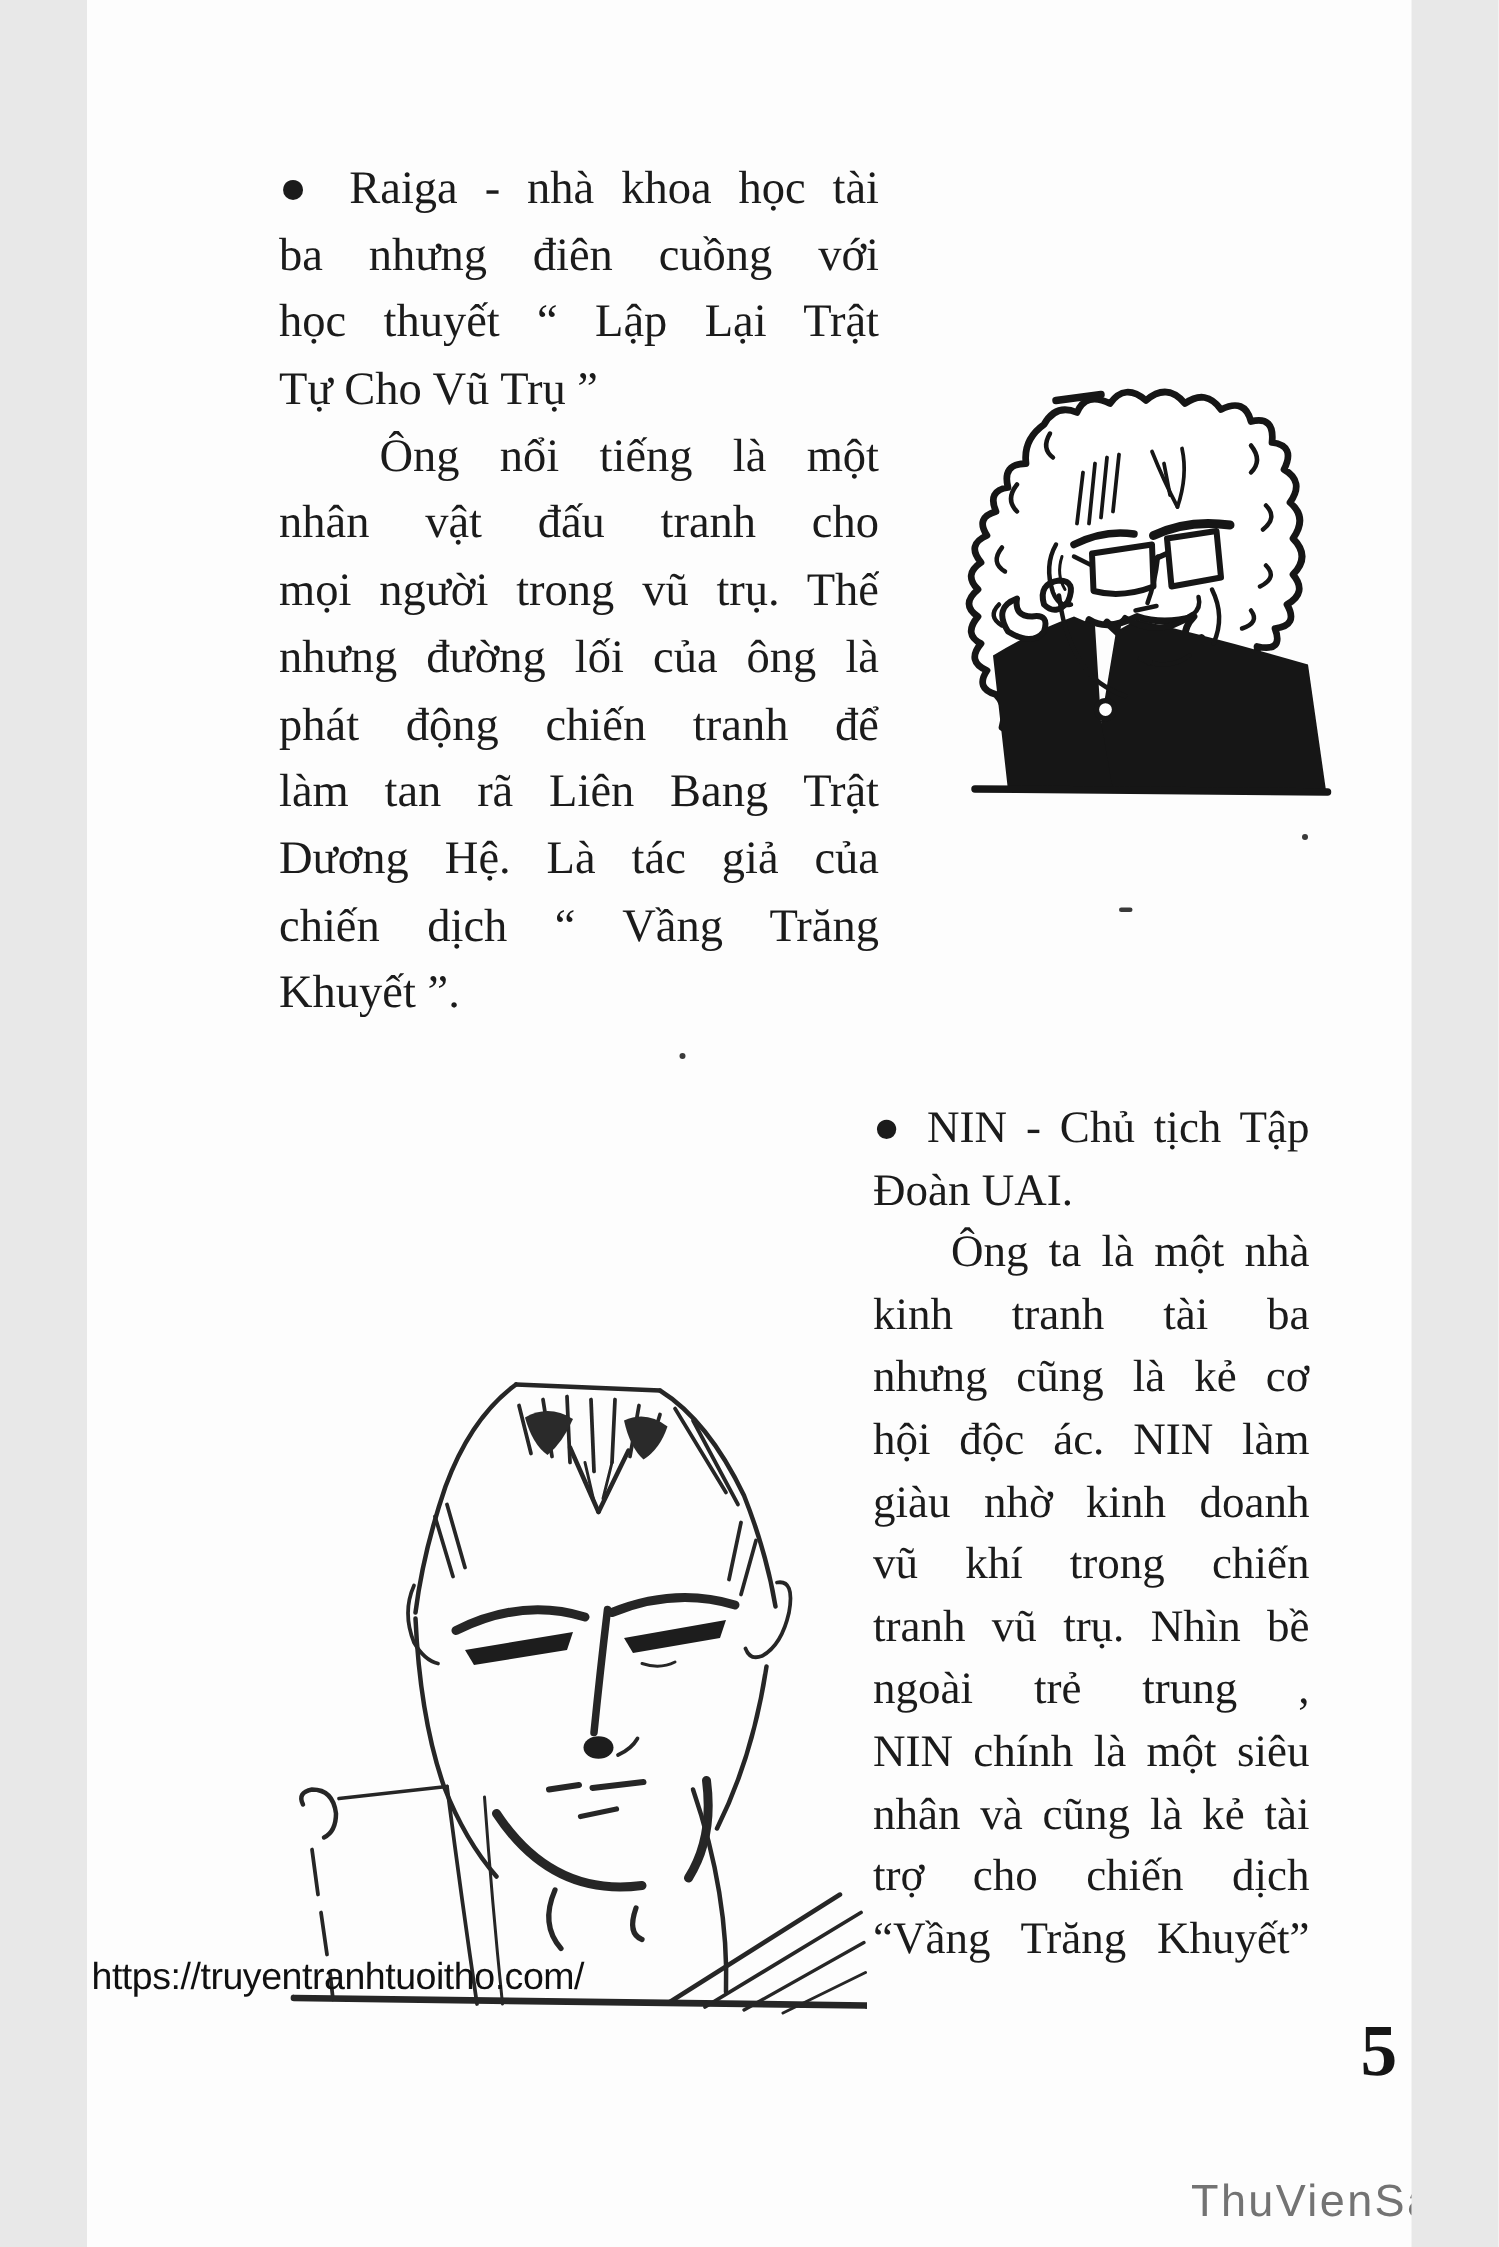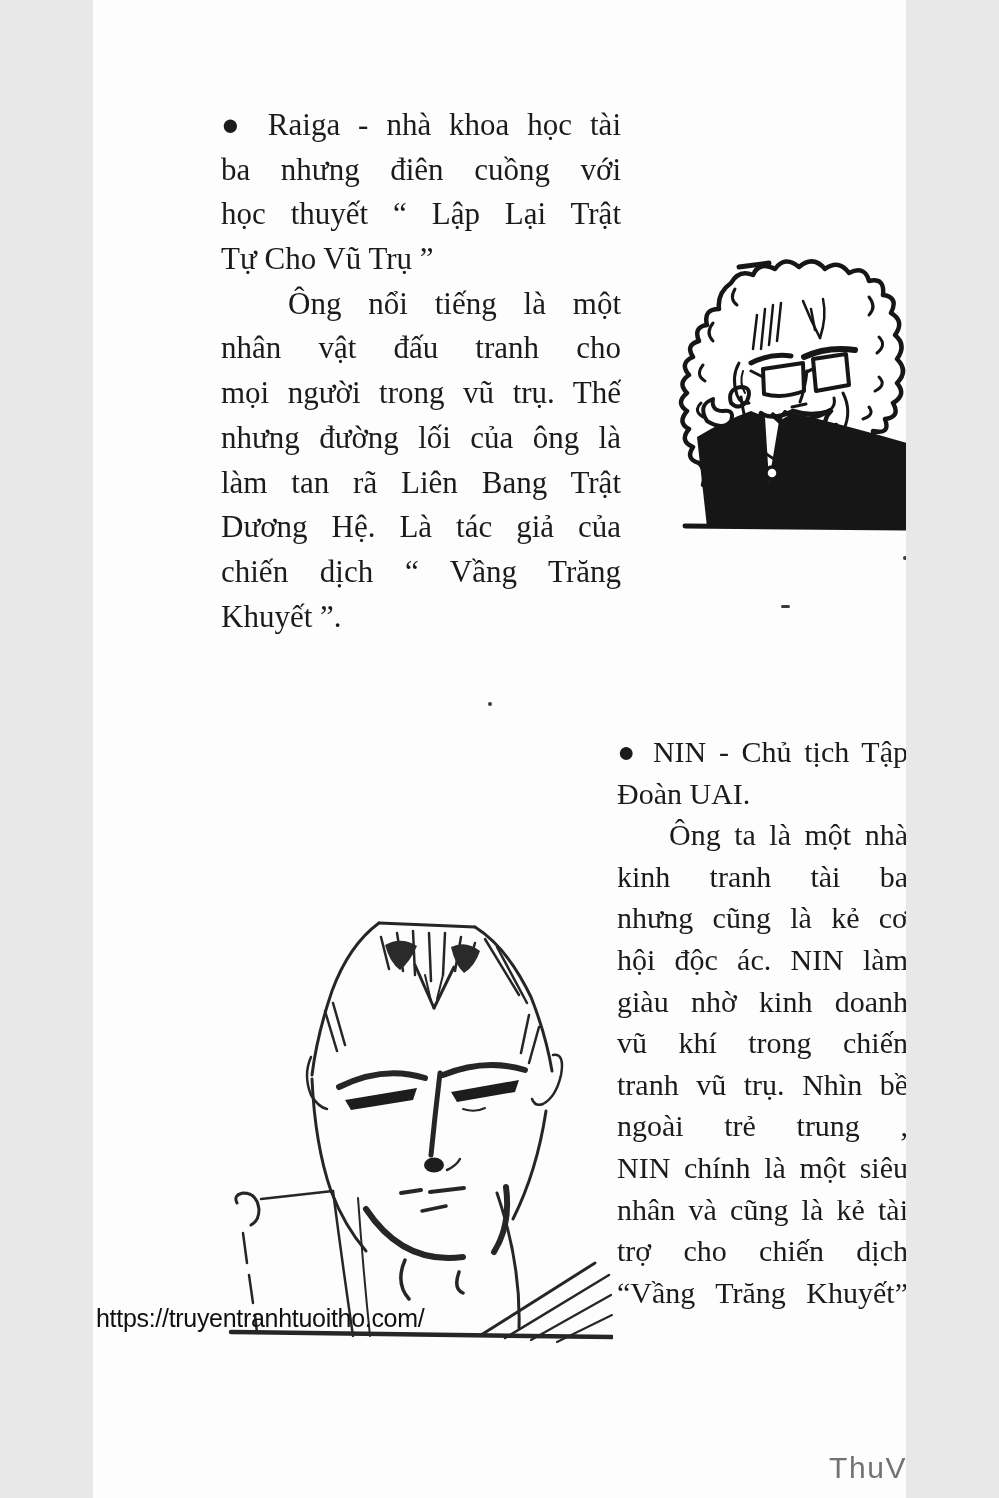--- a/index.html
+++ b/index.html
@@ -1,18 +1,18 @@
 <!DOCTYPE html>
 <html><head>
 <meta charset="utf-8">
 <style>
   html,body{margin:0;padding:0;}
   body{background:#e8e8e8;}
   .page{
-    position:relative;width:813px;height:1498px;margin:0 auto;
+    position:relative;width:883px;height:1498px;margin:0 auto;
     background:#fdfdfd;overflow:hidden;
     font-family:"Liberation Serif", serif;color:#1b1b1b;
   }
   .text-block{position:absolute;}
   .raiga-block{left:128px;top:103px;width:400px;font-size:31px;}
   .raiga-block .line{height:44.7px;line-height:44.7px;}
   .raiga-block .line.indent{text-indent:67px;}
   .nin-block{left:524px;top:731px;width:291px;font-size:30px;}
   .nin-block .line{height:41.6px;line-height:41.6px;}
   .nin-block .line.indent{text-indent:52px;}
@@ -54,20 +54,21 @@
         <div class="line">● Raiga - nhà khoa học tài</div>
         <div class="line">ba nhưng điên cuồng với</div>
         <div class="line">học thuyết “ Lập Lại Trật</div>
         <div class="line no-stretch">Tự Cho Vũ Trụ ”</div>
       </div>
       <div>
         <div class="line indent">Ông nổi tiếng là một</div>
         <div class="line">nhân vật đấu tranh cho</div>
         <div class="line">mọi người trong vũ trụ. Thế</div>
         <div class="line">nhưng đường lối của ông là</div>
+        <div class="line">phát động chiến tranh để</div>
         <div class="line">làm tan rã Liên Bang Trật</div>
         <div class="line">Dương Hệ. Là tác giả của</div>
         <div class="line">chiến dịch “ Vầng Trăng</div>
         <div class="line no-stretch">Khuyết ”.</div>
       </div>
     </section>
 
   <svg class="art raiga-art" viewBox="0 0 256 300">
     <g stroke="#161616" fill="none" stroke-linecap="round" stroke-linejoin="round">
       <path d="M66,22 L96,18" stroke-width="5"></path>

